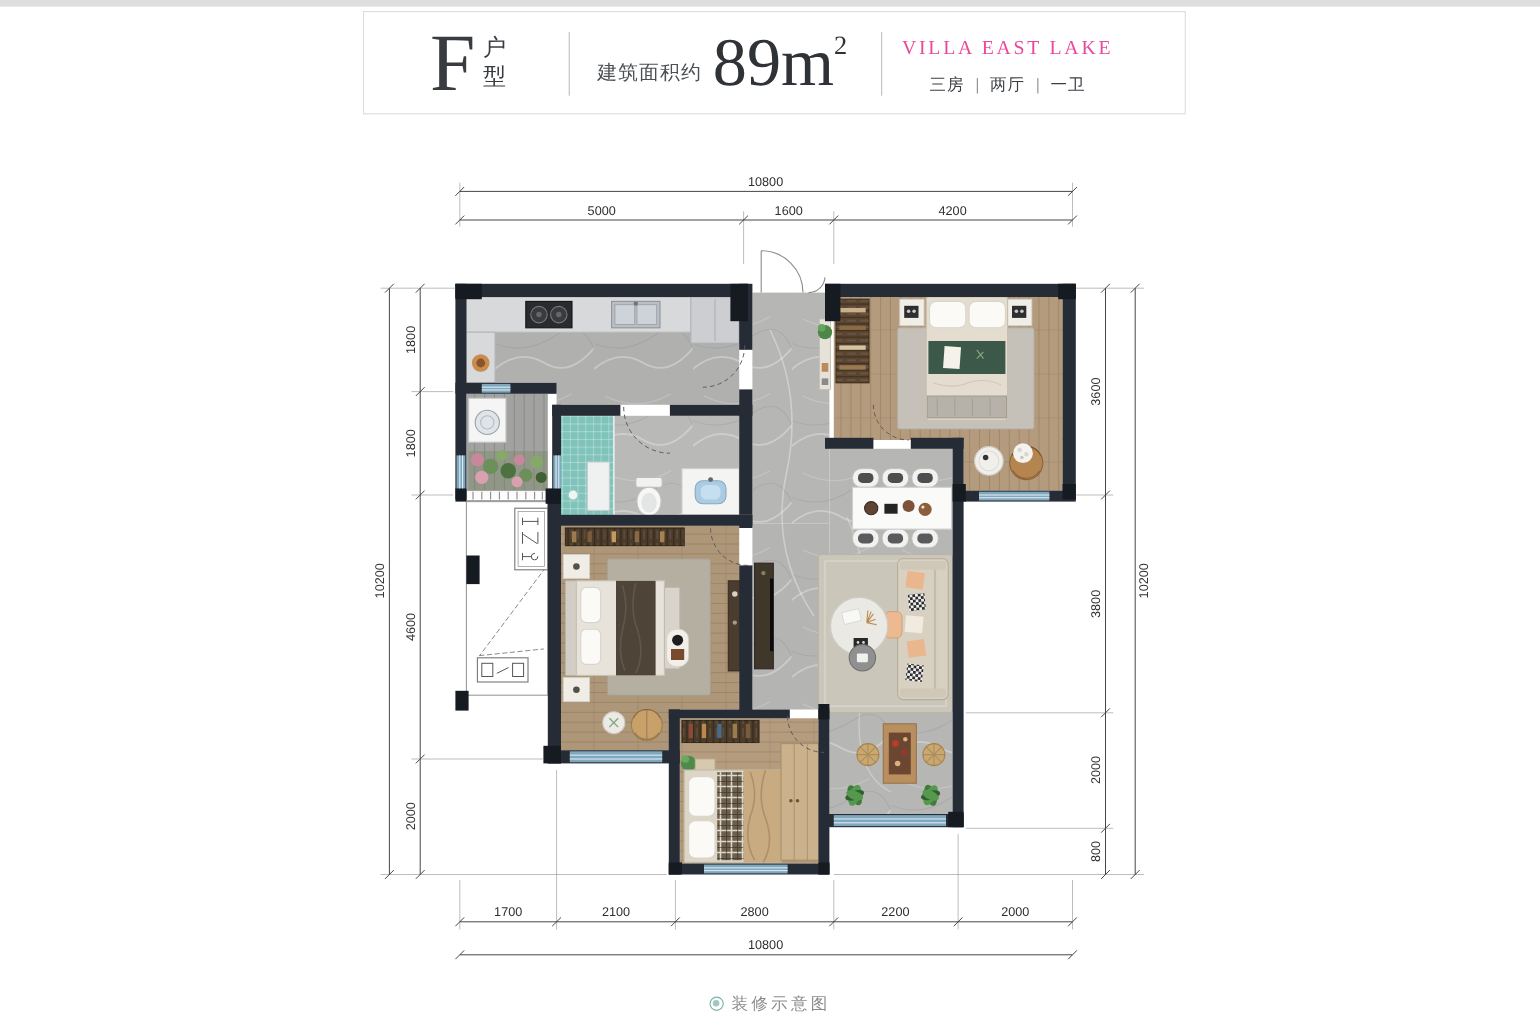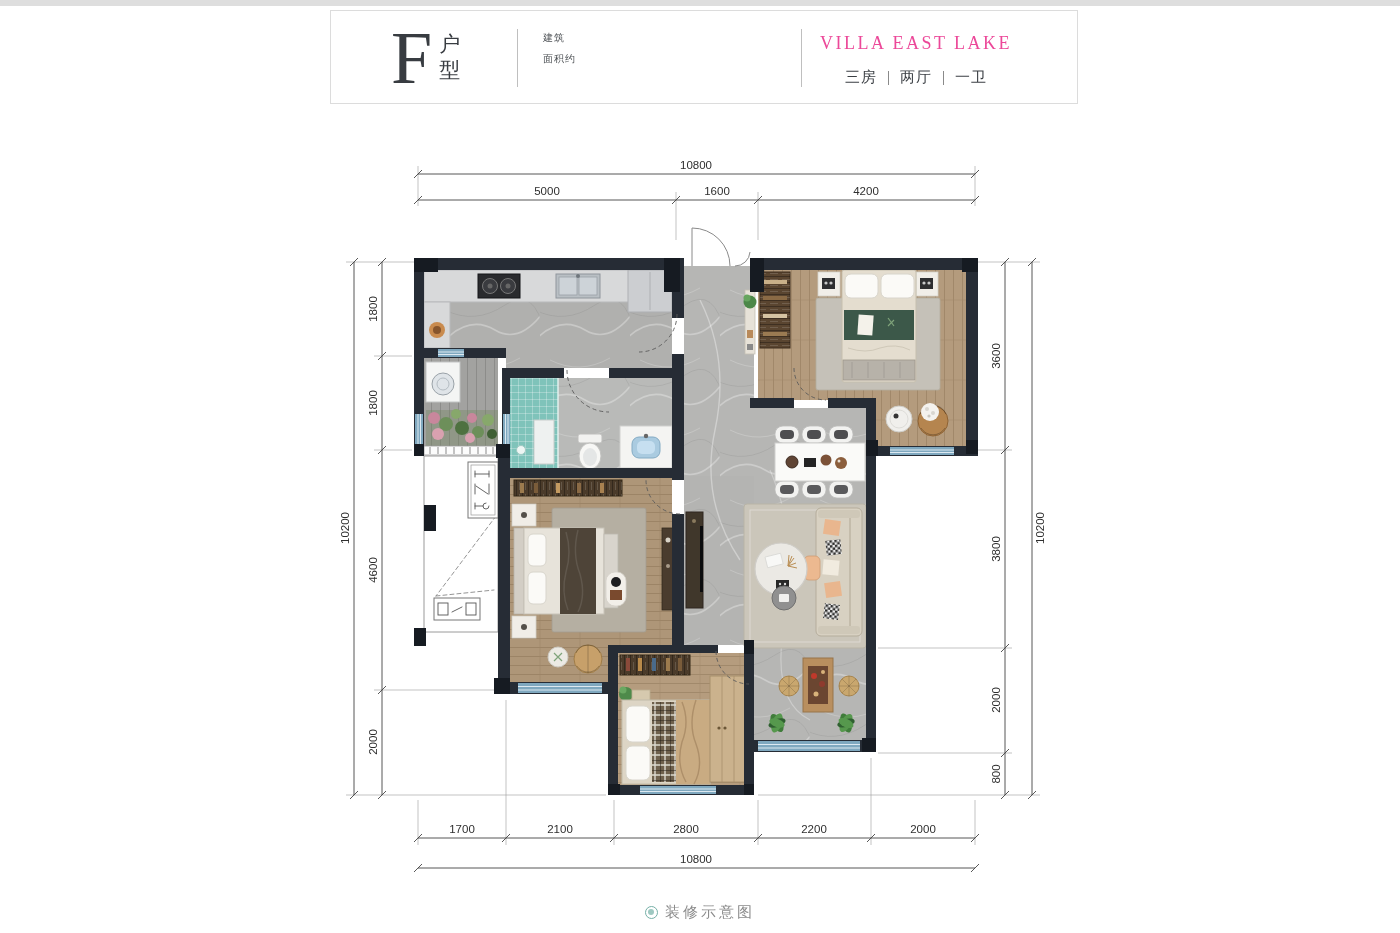--- a/index.html
+++ b/index.html
@@ -6,21 +6,21 @@
   body{width:1400px;height:933px;position:relative;font-family:"Liberation Sans","DejaVu Sans",sans-serif;overflow:hidden;}
   .top-edge{position:absolute;left:0;top:0;width:1400px;height:6px;background:#dedede;}
   
   .header-frame{position:absolute;left:330px;top:10px;width:748px;height:94px;border:1px solid #dcdcdc;box-sizing:border-box;}
   .hdr-abs{position:absolute;}
   .unit-block{left:60px;top:14px;display:flex;align-items:flex-start;}
   .unit-letter{font-family:"Liberation Serif","DejaVu Serif",serif;font-size:74px;line-height:66px;color:#383c41;}
   .unit-label{margin-left:7px;margin-top:6px;display:flex;flex-direction:column;font-size:21px;line-height:26px;color:#383c41;letter-spacing:1px;}
   .divider{width:1px;height:58px;background:#bfbfbf;top:18px;}
   .area-block{left:212px;top:16px;display:flex;align-items:flex-end;}
-  .area-prefix{display:flex;flex-direction:column;font-size:10px;line-height:21px;color:#4c5054;margin-right:10px;margin-bottom:10px;text-align:justify;letter-spacing:1px;}
+  .area-prefix{display:flex;flex-direction:row;font-size:18px;line-height:21px;color:#4c5054;margin-right:10px;margin-bottom:10px;text-align:justify;letter-spacing:1px;}
   .area-value{font-family:"Liberation Serif","DejaVu Serif",serif;font-size:62px;line-height:60px;color:#2f3338;}
   .area-value sup{font-size:24px;line-height:0;vertical-align:28px;}
   .brand-block{left:498px;top:22px;width:174px;display:flex;flex-direction:column;align-items:center;}
   .project-name{font-family:"Liberation Serif","DejaVu Serif",serif;font-size:18px;letter-spacing:2.5px;color:#ec4899;white-space:nowrap;}
   .layout-spec{margin-top:14px;display:flex;align-items:center;font-size:15px;color:#3a3e43;letter-spacing:1px;}
   .spec-sep{width:1px;height:14px;background:#8a8a8a;margin:0 11px;}
   
   .footer{position:absolute;left:0;top:903px;width:1400px;display:flex;justify-content:center;align-items:center;}
   .decor-icon{width:13px;height:13px;border:1.5px solid #76b0a7;border-radius:50%;box-sizing:border-box;position:relative;margin-right:7px;}
   .decor-icon::after{content:"";position:absolute;left:2px;top:2px;width:6px;height:6px;border-radius:50%;background:#9ec8c1;}
@@ -41,20 +41,21 @@
       <span>户</span>
       <span>型</span>
     </div>
   </div>
   <div class="hdr-abs divider" style="left:186px;"></div>
   <div class="hdr-abs area-block">
     <div class="area-prefix">
       <span>建筑</span>
       <span>面积约</span>
     </div>
+    <div class="area-value"><span>89m</span><sup>2</sup></div>
   </div>
   <div class="hdr-abs divider" style="left:470px;"></div>
   <div class="hdr-abs brand-block">
     <div class="project-name">VILLA EAST LAKE</div>
     <div class="layout-spec">
       <span>三房</span>
       <span class="spec-sep"></span>
       <span>两厅</span>
       <span class="spec-sep"></span>
       <span>一卫</span>

